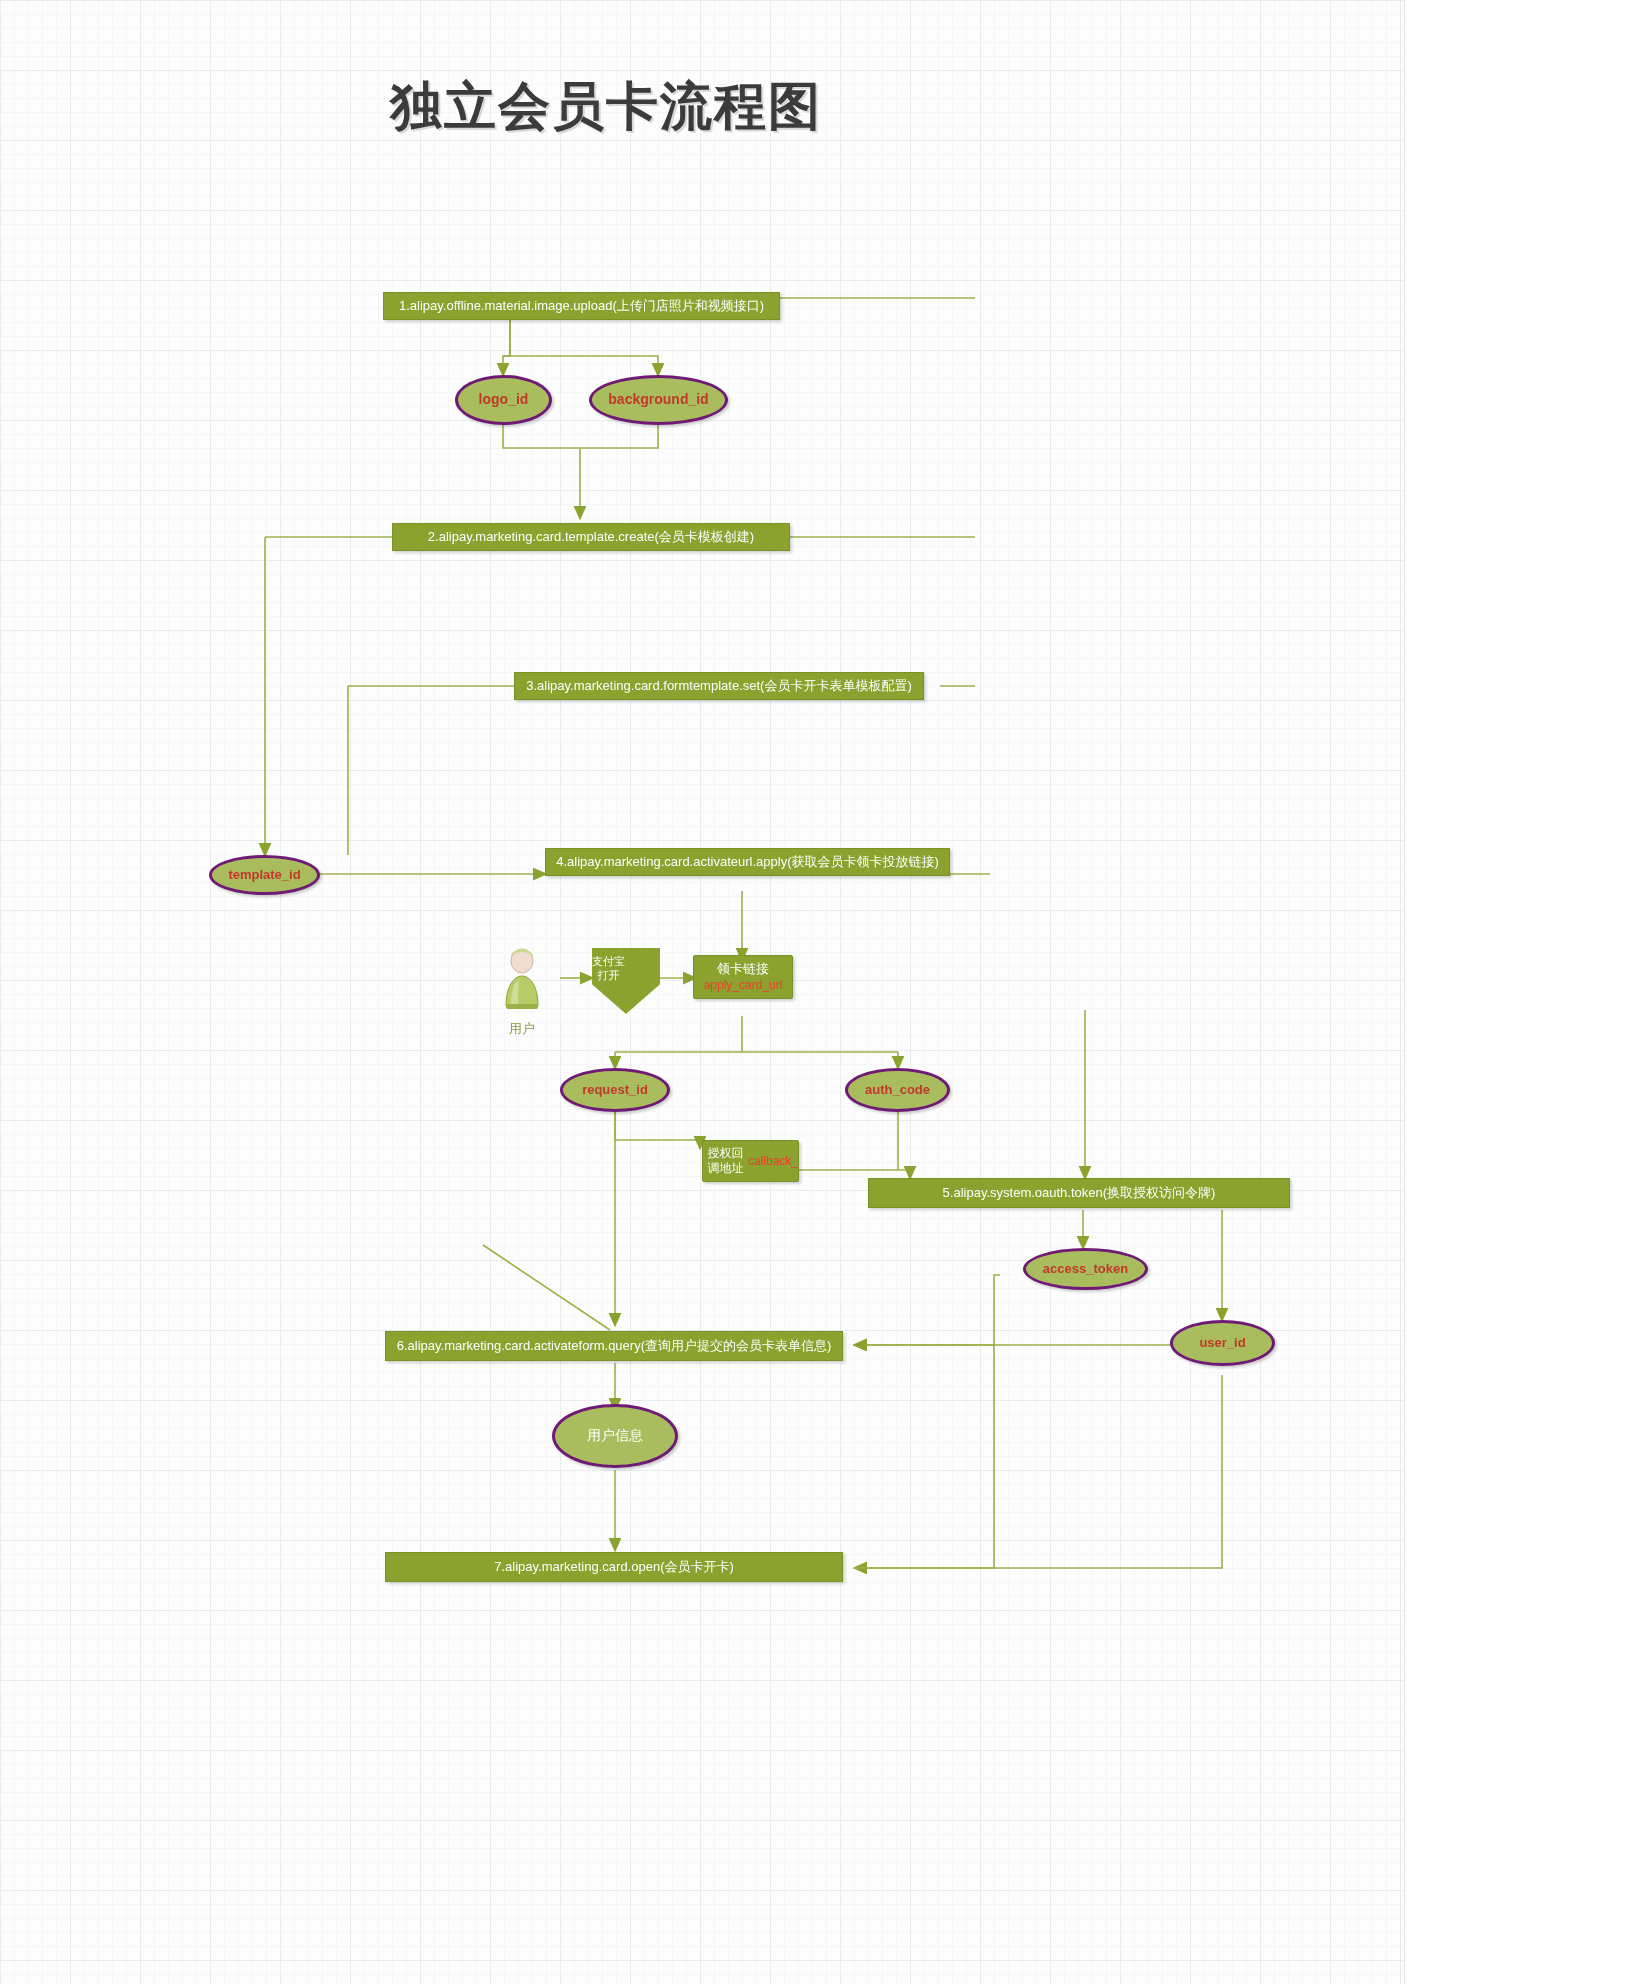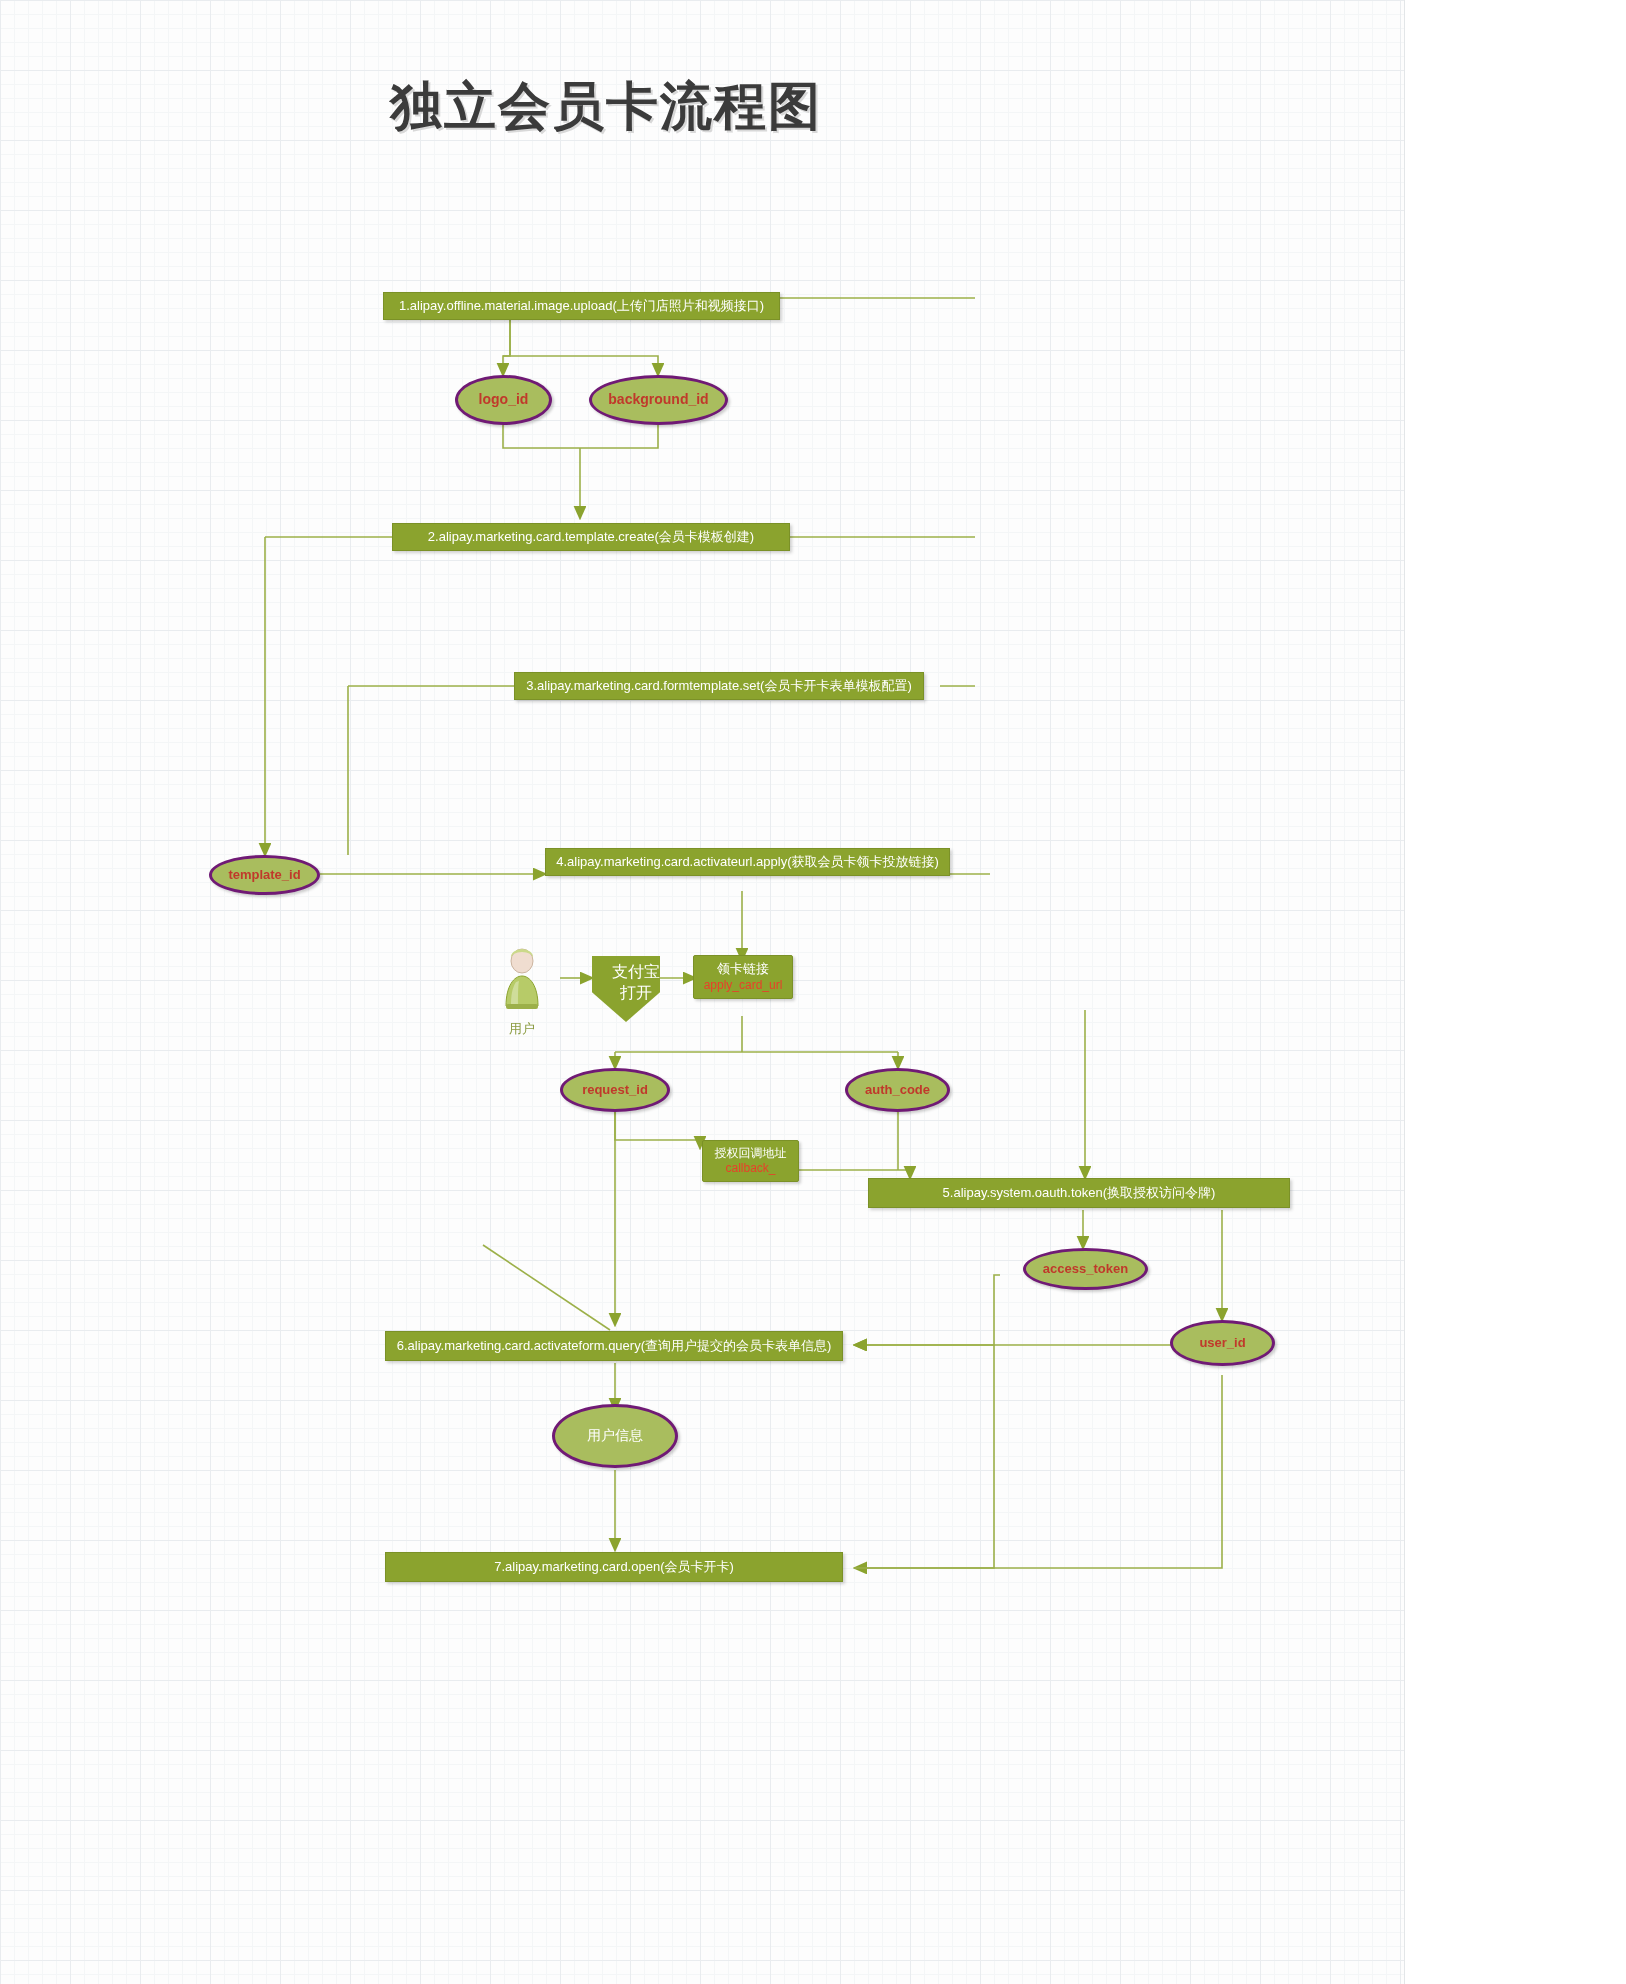--- a/index.html
+++ b/index.html
@@ -67,25 +67,25 @@
   .rounded{
     background:#8ba32e;color:#ffffff;
     border:1px solid #7b9127;border-radius:2px;
     font-size:13px;
     box-shadow:2px 2px 3px rgba(0,0,0,.18);
   }
   .rounded .red{color:#e8402a;display:block;}
   .rounded .w{color:#ffffff;display:block;}
   .pent{
     position:absolute;
-    background:#8ba32e;color:#ffffff;font-size:16px;
-    display:flex;align-items:flex-start;justify-content:flex-end;
+    background:#8ba32e;color:#ffffff;font-size:11px;
+    display:flex;align-items:flex-start;justify-content:flex-start;
     padding-top:6px;
     clip-path:polygon(0 0,100% 0,100% 55%,50% 100%,0 55%);
-    line-height:1.3;text-align:center;margin-top:8px;
+    line-height:1.3;text-align:center;
   }
   .cap{
     position:absolute;font-size:13px;color:#8a9a3f;text-align:center;
   }
   .person{position:absolute;width:44px;height:64px;}
 </style>
 </head>
 <body>
 
 <div id="canvas"></div>
@@ -201,21 +201,21 @@
 
 <div class="node rounded" style="left:693px;top:955px;width:100px;height:44px;flex-direction:column;">
   <span class="w">领卡链接</span>
   <span class="red" style="font-size:12px;">apply_card_url</span>
 </div>
 
 <div class="node ell" style="left:560px;top:1068px;width:110px;height:44px;font-size:13px;">request_id</div>
 
 <div class="node ell" style="left:845px;top:1068px;width:105px;height:44px;font-size:13px;">auth_code</div>
 
-<div class="node rounded" style="left:702px;top:1140px;width:97px;height:42px;flex-direction:column;font-size:12px;">
+<div class="node rounded" style="left:702px;top:1140px;width:97px;height:42px;flex-direction:row;font-size:12px;">
   <span class="w">授权回调地址</span>
   <span class="red">callback_</span>
 </div>
 
 <div class="node proc" style="left:868px;top:1178px;width:422px;height:30px;">5.alipay.system.oauth.token(换取授权访问令牌)</div>
 
 <div class="node ell" style="left:1023px;top:1248px;width:125px;height:42px;font-size:13px;">access_token</div>
 
 <div class="node ell" style="left:1170px;top:1320px;width:105px;height:46px;font-size:13px;">user_id</div>
 

